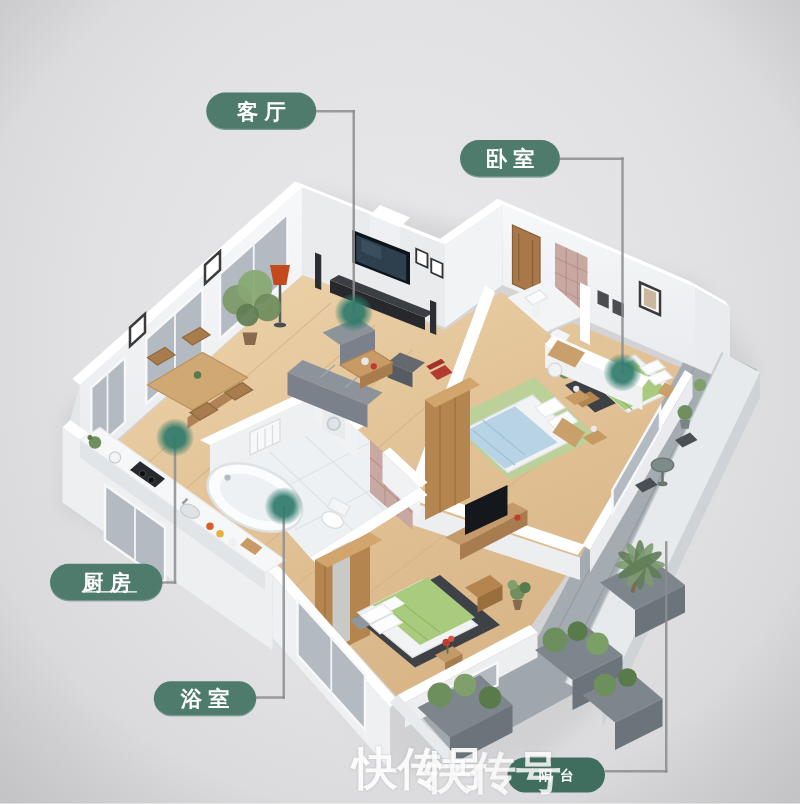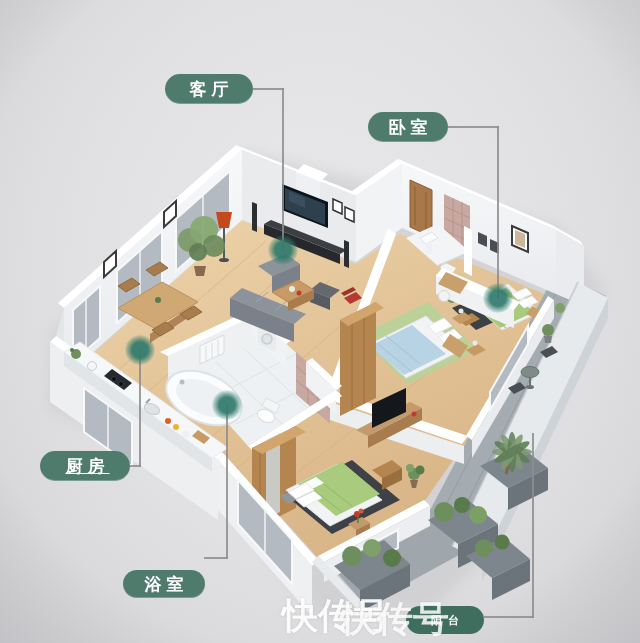--- a/index.html
+++ b/index.html
@@ -292,21 +292,21 @@
         <polygon points="492,578 530,559 530,581 492,600" fill="#6b737b"></polygon>
         <circle cx="484" cy="548" r="9" fill="#6d8f5e"></circle>
         <circle cx="502" cy="542" r="7.5" fill="#597a4b"></circle>
       </g>
     <rect x="0" y="0" width="640" height="643" fill="url(#vig)"></rect>
   </svg>
 
   <div class="pill" style="left:368px;top:112px;width:80px;height:30px;">卧室</div>
   <div class="pill" style="left:165px;top:74px;width:88px;height:30px;">客厅</div>
   <div class="pill" style="left:40px;top:451px;width:90px;height:30px;text-decoration:underline;">厨房</div>
-  <div class="pill" style="left:123px;top:570px;width:82px;height:28px;">浴室</div>
+  <div class="pill" style="left:123px;top:545px;width:82px;height:28px;">浴室</div>
   <div class="wm-pill" style="left:406px;top:606px;width:78px;height:28px;">阳台</div>
 
   <div class="ln" style="left:253px;top:88px;width:31px;height:2px;"></div>
   <div class="ln" style="left:282px;top:88px;width:2px;height:163px;"></div>
   <div class="ln" style="left:448px;top:126px;width:51px;height:2px;"></div>
   <div class="ln" style="left:497px;top:126px;width:2px;height:173px;"></div>
   <div class="ln" style="left:129px;top:465px;width:12px;height:2px;"></div>
   <div class="ln" style="left:139px;top:350px;width:2px;height:117px;"></div>
   <div class="ln" style="left:204px;top:557px;width:24px;height:2px;"></div>
   <div class="ln" style="left:226px;top:405px;width:2px;height:154px;"></div>

